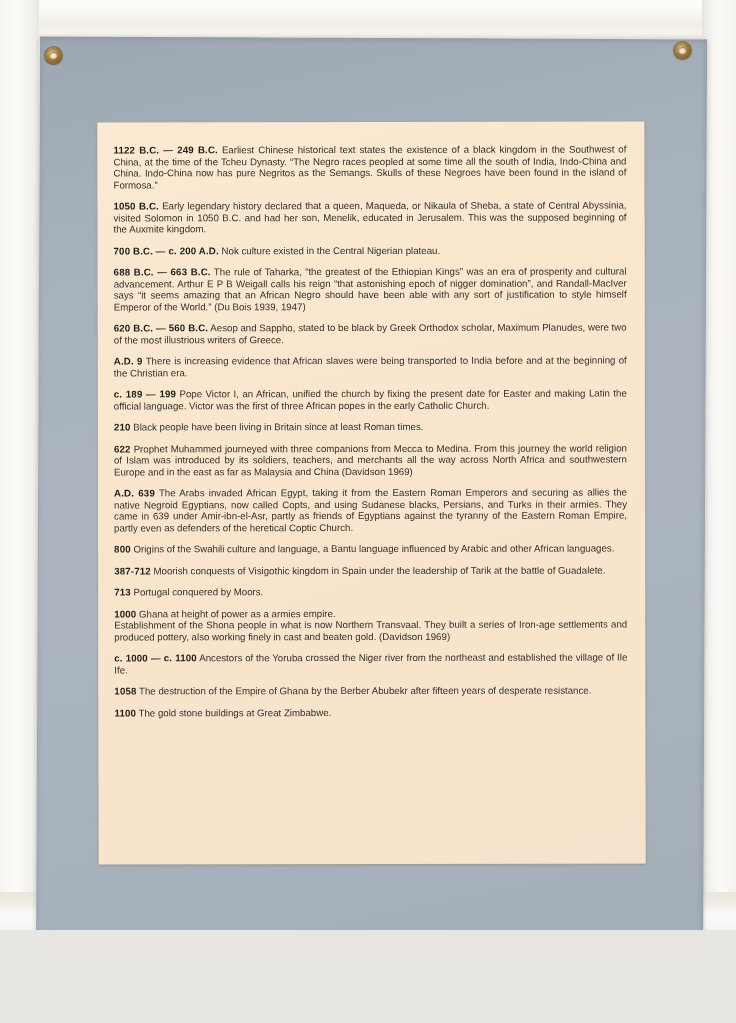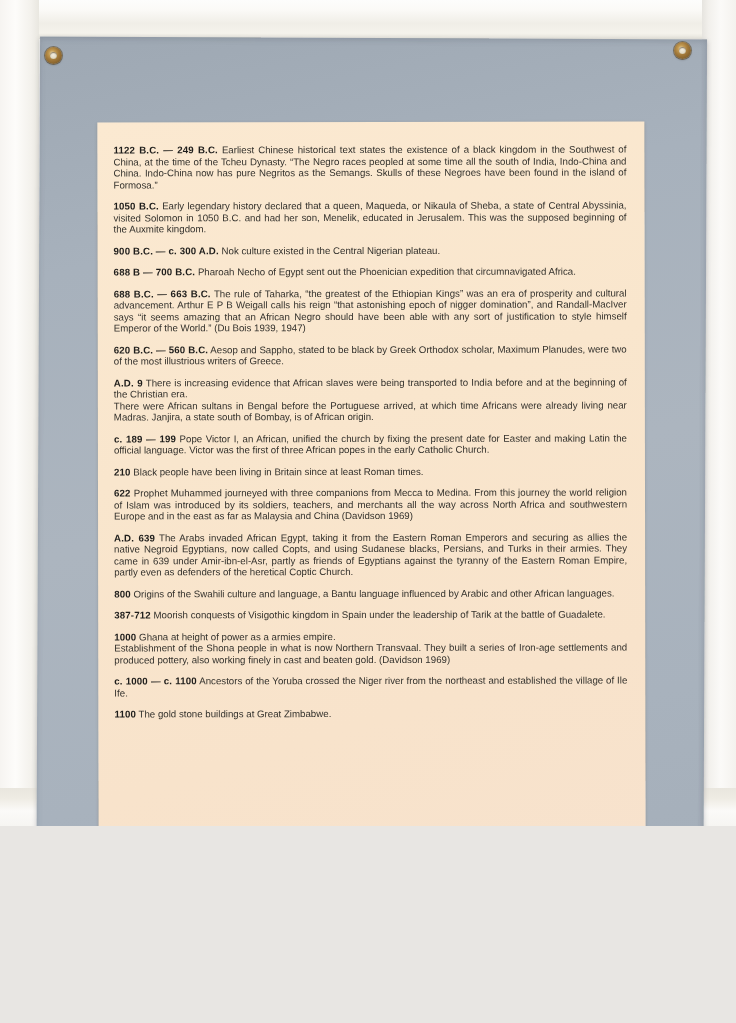--- a/index.html
+++ b/index.html
@@ -1,18 +1,18 @@
 <!DOCTYPE html>
 <html><head>
 <meta charset="utf-8">
 <style>
   html,body{margin:0;padding:0;background:#e8e6e3;}
   .photo{
     position:relative;
-    width:736px;height:826px;
+    width:736px;height:930px;
     overflow:hidden;
     background:linear-gradient(100deg,#f5f3f0 0%,#fdfcfb 18%,#f8f6f3 42%,#fcfbf9 62%,#f3f1ee 82%,#eeece9 100%);
     font-family:"Liberation Sans","DejaVu Sans",sans-serif;
   }
   
   .acrylic-top{
     position:absolute;left:0;top:0;width:736px;height:39px;
     background:linear-gradient(180deg,#fdfdfc 0%,#fbfaf7 25%,#f0eee7 60%,#f5f3ec 85%,#e4e2da 100%);
   }
   .acrylic-left{
@@ -77,30 +77,31 @@
 
   <div class="grommet" style="left:45px;top:47px;"></div>
   <div class="grommet" style="left:674px;top:42px;"></div>
   <div class="grommet" style="left:50px;top:963px;"></div>
   <div class="grommet" style="left:682px;top:959px;"></div>
 
   <div class="paper">
     <div class="entries" id="entries">
         <p class="entry"><b class="date">1122 B.C. — 249 B.C.</b> <span>Earliest Chinese historical text states the existence of a black kingdom in the Southwest of China, at the time of the Tcheu Dynasty. “The Negro races peopled at some time all the south of India, Indo-China and China. Indo-China now has pure Negritos as the Semangs. Skulls of these Negroes have been found in the island of Formosa.”</span></p>
         <p class="entry"><b class="date">1050 B.C.</b> <span>Early legendary history declared that a queen, Maqueda, or Nikaula of Sheba, a state of Central Abyssinia, visited Solomon in 1050 B.C. and had her son, Menelik, educated in Jerusalem. This was the supposed beginning of the Auxmite kingdom.</span></p>
-        <p class="entry"><b class="date">900 B.C. — c. 300 A.D.</b> <span>Nok culture existed in the Central Nigerian plateau.</span></p>
-        <p class="entry"><b class="date">688 B — 700 B.C.</b> <span>Pharoah Necho of Egypt sent out the Phoenician expedition that circumnavigated Africa.</span></p>
+        <p class="entry"><b class="date">700 B.C. — c. 200 A.D.</b> <span>Nok culture existed in the Central Nigerian plateau.</span></p>
         <p class="entry"><b class="date">688 B.C. — 663 B.C.</b> <span>The rule of Taharka, “the greatest of the Ethiopian Kings” was an era of prosperity and cultural advancement. Arthur E P B Weigall calls his reign “that astonishing epoch of nigger domination”, and Randall-MacIver says “it seems amazing that an African Negro should have been able with any sort of justification to style himself Emperor of the World.” (Du Bois 1939, 1947)</span></p>
         <p class="entry"><b class="date">620 B.C. — 560 B.C.</b> <span>Aesop and Sappho, stated to be black by Greek Orthodox scholar, Maximum Planudes, were two of the most illustrious writers of Greece.</span></p>
-        <p class="entry"><b class="date">A.D. 9</b> <span>There is increasing evidence that African slaves were being transported to India before and at the beginning of the Christian era.</span><br><span>There were African sultans in Bengal before the Portuguese arrived, at which time Africans were already living near Madras. Janjira, a state south of Bombay, is of African origin.</span></p>
+        <p class="entry"><b class="date">A.D. 9</b> <span>There is increasing evidence that African slaves were being transported to India before and at the beginning of the Christian era.</span><br></p>
         <p class="entry"><b class="date">c. 189 — 199</b> <span>Pope Victor I, an African, unified the church by fixing the present date for Easter and making Latin the official language. Victor was the first of three African popes in the early Catholic Church.</span></p>
         <p class="entry"><b class="date">210</b> <span>Black people have been living in Britain since at least Roman times.</span></p>
         <p class="entry"><b class="date">622</b> <span>Prophet Muhammed journeyed with three companions from Mecca to Medina. From this journey the world religion of Islam was introduced by its soldiers, teachers, and merchants all the way across North Africa and southwestern Europe and in the east as far as Malaysia and China (Davidson 1969)</span></p>
         <p class="entry"><b class="date">A.D. 639</b> <span>The Arabs invaded African Egypt, taking it from the Eastern Roman Emperors and securing as allies the native Negroid Egyptians, now called Copts, and using Sudanese blacks, Persians, and Turks in their armies. They came in 639 under Amir-ibn-el-Asr, partly as friends of Egyptians against the tyranny of the Eastern Roman Empire, partly even as defenders of the heretical Coptic Church.</span></p>
         <p class="entry"><b class="date">800</b> <span>Origins of the Swahili culture and language, a Bantu language influenced by Arabic and other African languages.</span></p>
         <p class="entry"><b class="date">387-712</b> <span>Moorish conquests of Visigothic kingdom in Spain under the leadership of Tarik at the battle of Guadalete.</span></p>
+        <p class="entry"><b class="date">713</b> <span>Portugal conquered by Moors.</span></p>
         <p class="entry"><b class="date">1000</b> <span>Ghana at height of power as a armies empire.</span><br><span>Establishment of the Shona people in what is now Northern Transvaal. They built a series of Iron-age settlements and produced pottery, also working finely in cast and beaten gold. (Davidson 1969)</span></p>
         <p class="entry"><b class="date">c. 1000 — c. 1100</b> <span>Ancestors of the Yoruba crossed the Niger river from the northeast and established the village of Ile Ife.</span></p>
+        <p class="entry"><b class="date">1058</b> <span>The destruction of the Empire of Ghana by the Berber Abubekr after fifteen years of desperate resistance.</span></p>
         <p class="entry"><b class="date">1100</b> <span>The gold stone buildings at Great Zimbabwe.</span><br></p>
       </div>
   </div>
 
 </div>
 
 </body></html>

